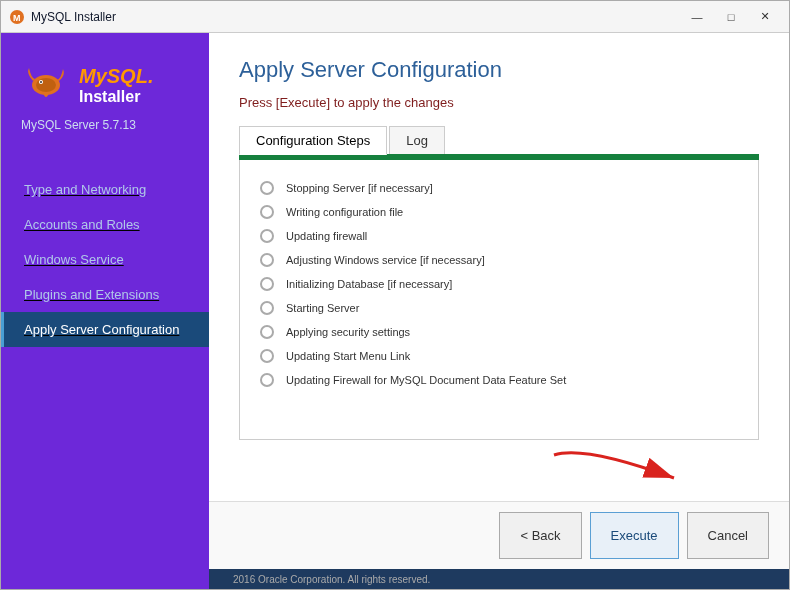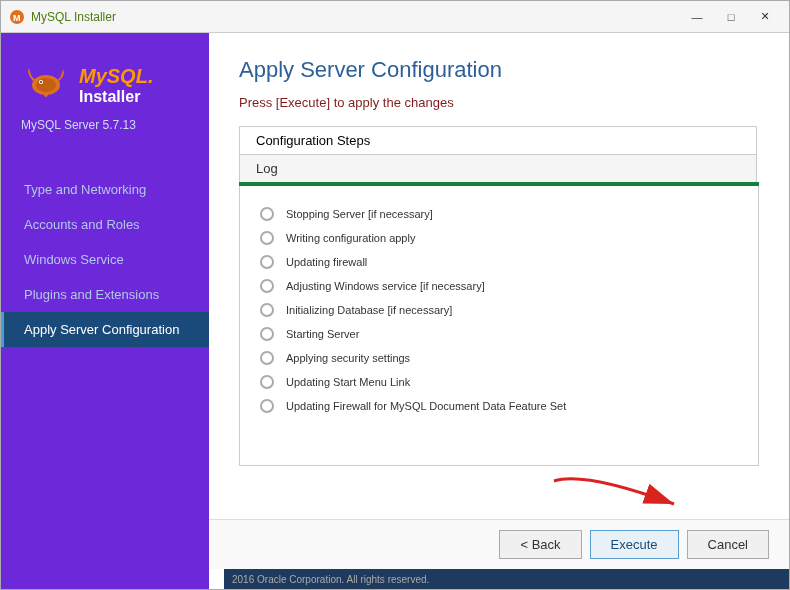--- a/index.html
+++ b/index.html
@@ -34,21 +34,21 @@
       flex-shrink: 0;
     }
     .title-bar-icon {
       width: 16px;
       height: 16px;
       margin-right: 6px;
     }
     .title-bar-title {
       flex: 1;
       font-size: 12px;
-      color: #4d7c0f;
+      color: #0f172a;
     }
     .title-bar-controls {
       display: flex;
       gap: 2px;
     }
     .title-bar-btn {
       width: 32px;
       height: 22px;
       background: transparent;
       border: none;
@@ -86,20 +86,21 @@
       margin-bottom: 4px;
     }
     .mysql-dolphin {
       width: 50px;
       height: 45px;
       margin-right: 8px;
     }
     .sidebar-nav {
       margin-top: 20px;
       flex: 1;
+      text-decoration: underline;
     }
     .nav-item {
       padding: 10px 20px;
       color: #b0c8e8;
       font-size: 13px;
       cursor: pointer;
       border-left: 3px solid transparent;
     }
     .nav-item.active {
       background: #1a4a7a;
@@ -125,23 +126,22 @@
       margin-bottom: 12px;
     }
     .panel-subtitle {
       font-size: 13px;
       color: #7f1d1d;
       margin-bottom: 16px;
     }
     
     .tabs {
       display: flex;
-      border-bottom: 4px solid #15803d;
+      border-bottom: 6px solid #15803d;
       margin-bottom: 0;
-      flex-direction: column;
     }
     .tab {
       padding: 6px 16px;
       font-size: 13px;
       cursor: pointer;
       border: 1px solid #ccc;
       border-bottom: none;
       background: #f5f5f5;
       color: #333;
       margin-right: 2px;
@@ -179,43 +179,42 @@
     
     .panel-footer {
       border-top: 1px solid #ddd;
       padding: 10px 20px;
       display: flex;
       justify-content: flex-end;
       gap: 8px;
       background: #f9f9f9;
     }
     .btn {
-      padding: 6px 20px;
+      padding: 15px 20px;
       font-size: 13px;
       border: 1px solid #aaa;
       background: #f0f0f0;
       cursor: pointer;
       color: #333;
       min-width: 80px;
     }
     .btn.primary {
       background: #e8f0f8;
       border-color: #5a9fd4;
       color: #1a4a7a;
       font-weight: 500;
     }
     
     .taskbar {
       height: 20px;
       background: #1e3a5f;
       display: flex;
       align-items: center;
-      padding: 0 8px;
+      padding: 0 24px;
       flex-shrink: 0;
-      margin-left: 15px;
     }
     .taskbar-text {
       color: #aaa;
       font-size: 10px;
     }
   </style>
 </head>
 <body>
 
 <div class="window">
@@ -277,21 +276,21 @@
           <div class="tab">Log</div>
         </div>
 
         <div class="steps-box">
           <div class="step-item">
             <div class="step-radio"></div>
             <span>Stopping Server [if necessary]</span>
           </div>
           <div class="step-item">
             <div class="step-radio"></div>
-            <span>Writing configuration apply</span>
+            <span>Writing configuration file</span>
           </div>
           <div class="step-item">
             <div class="step-radio"></div>
             <span>Updating firewall</span>
           </div>
           <div class="step-item">
             <div class="step-radio"></div>
             <span>Adjusting Windows service [if necessary]</span>
           </div>
           <div class="step-item">

